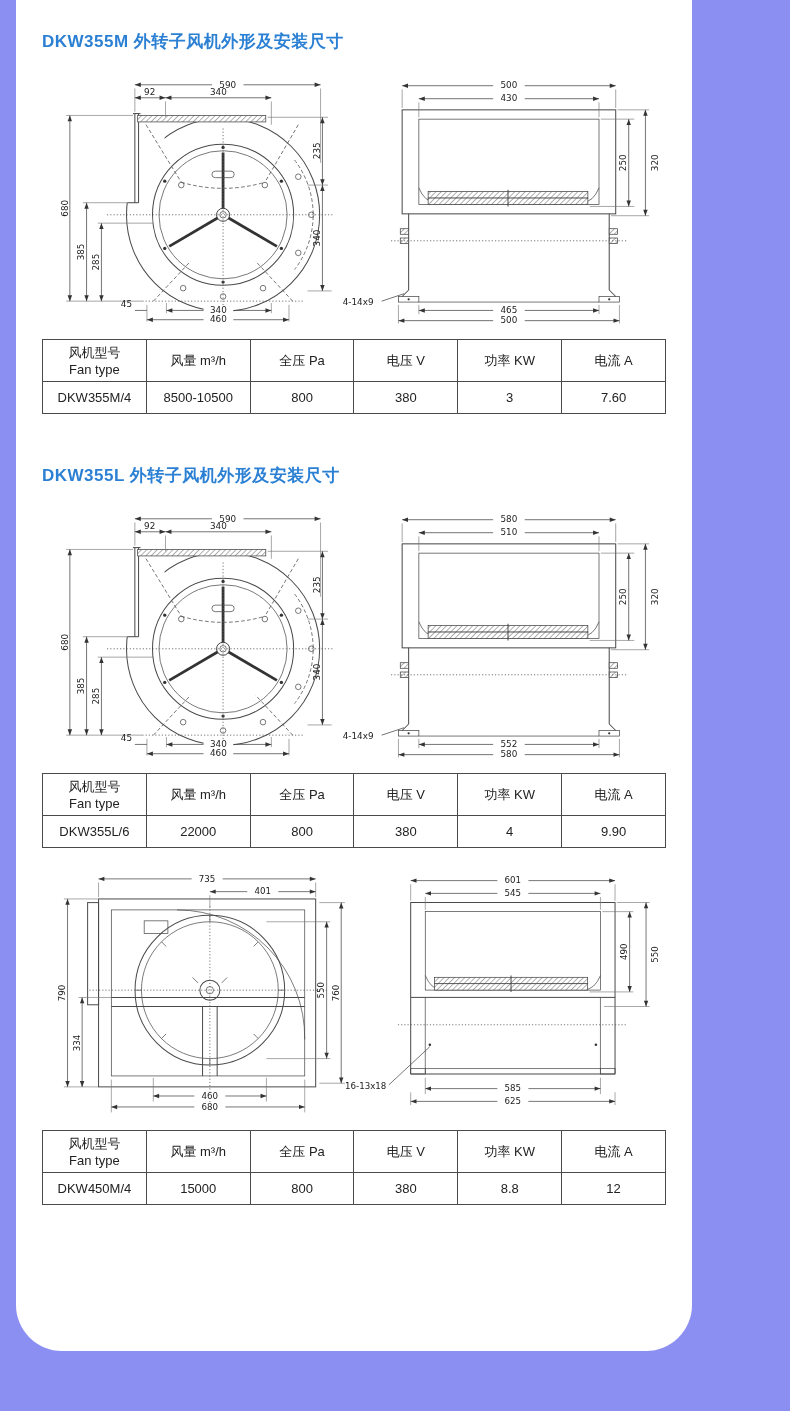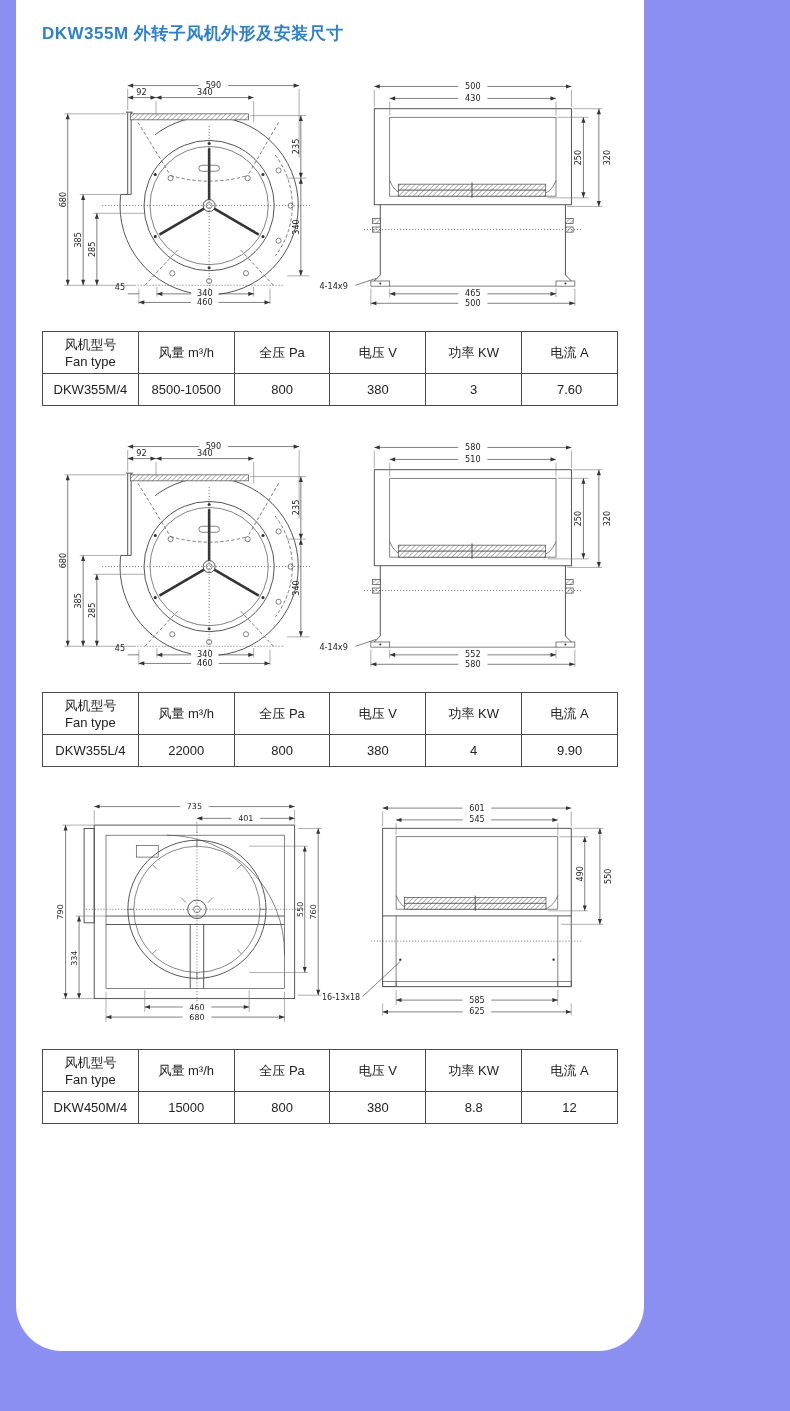--- a/index.html
+++ b/index.html
@@ -4,26 +4,26 @@
 <style>
   html,body{margin:0;padding:0;}
   body{
     width:790px;height:1411px;
     background:#8c8ff2;
     font-family:"Liberation Sans","DejaVu Sans",sans-serif;
     overflow:hidden;
   }
   .card{
     margin:0 16px;
-    width:628px;
+    width:676px;
     height:1351px;
     background:#ffffff;
     border-radius:0 0 46px 46px;
     box-sizing:border-box;
-    padding:0 26px;
+    padding:8px 26px;
     overflow:hidden;
   }
   .sec-title{
     font-size:17px;
     font-weight:700;
     color:#2b80d4;
     letter-spacing:.5px;
     margin:0;
   }
   .t1{padding-top:22px;}
@@ -253,20 +253,21 @@
         <td>DKW355M/4</td>
         <td>8500-10500</td>
         <td>800</td>
         <td>380</td>
         <td>3</td>
         <td>7.60</td>
       </tr>
     </tbody>
   </table>
 
+  <h2 class="sec-title t2">DKW355L 外转子风机外形及安装尺寸</h2>
 
   <div class="drawing-row">
 
     <svg width="320" height="272" viewBox="0 0 320 272">
       <g>
         <circle cx="195" cy="153" r="104" class="geo"></circle>
         <rect x="56" y="34" width="76" height="106" fill="#fff"></rect>
         <line x1="100" y1="44" x2="100" y2="140" class="geo"></line>
         <line x1="104" y1="44" x2="104" y2="140" class="geo"></line>
         <line x1="98" y1="44" x2="106" y2="44" class="geo"></line>
@@ -416,21 +417,21 @@
         </th>
         <th>风量 m³/h</th>
         <th>全压 Pa</th>
         <th>电压 V</th>
         <th>功率 KW</th>
         <th>电流 A</th>
       </tr>
     </thead>
     <tbody>
       <tr>
-        <td>DKW355L/4</td>
+        <td>DKW355L/6</td>
         <td>22000</td>
         <td>800</td>
         <td>380</td>
         <td>4</td>
         <td>9.90</td>
       </tr>
     </tbody>
   </table>
 
 

